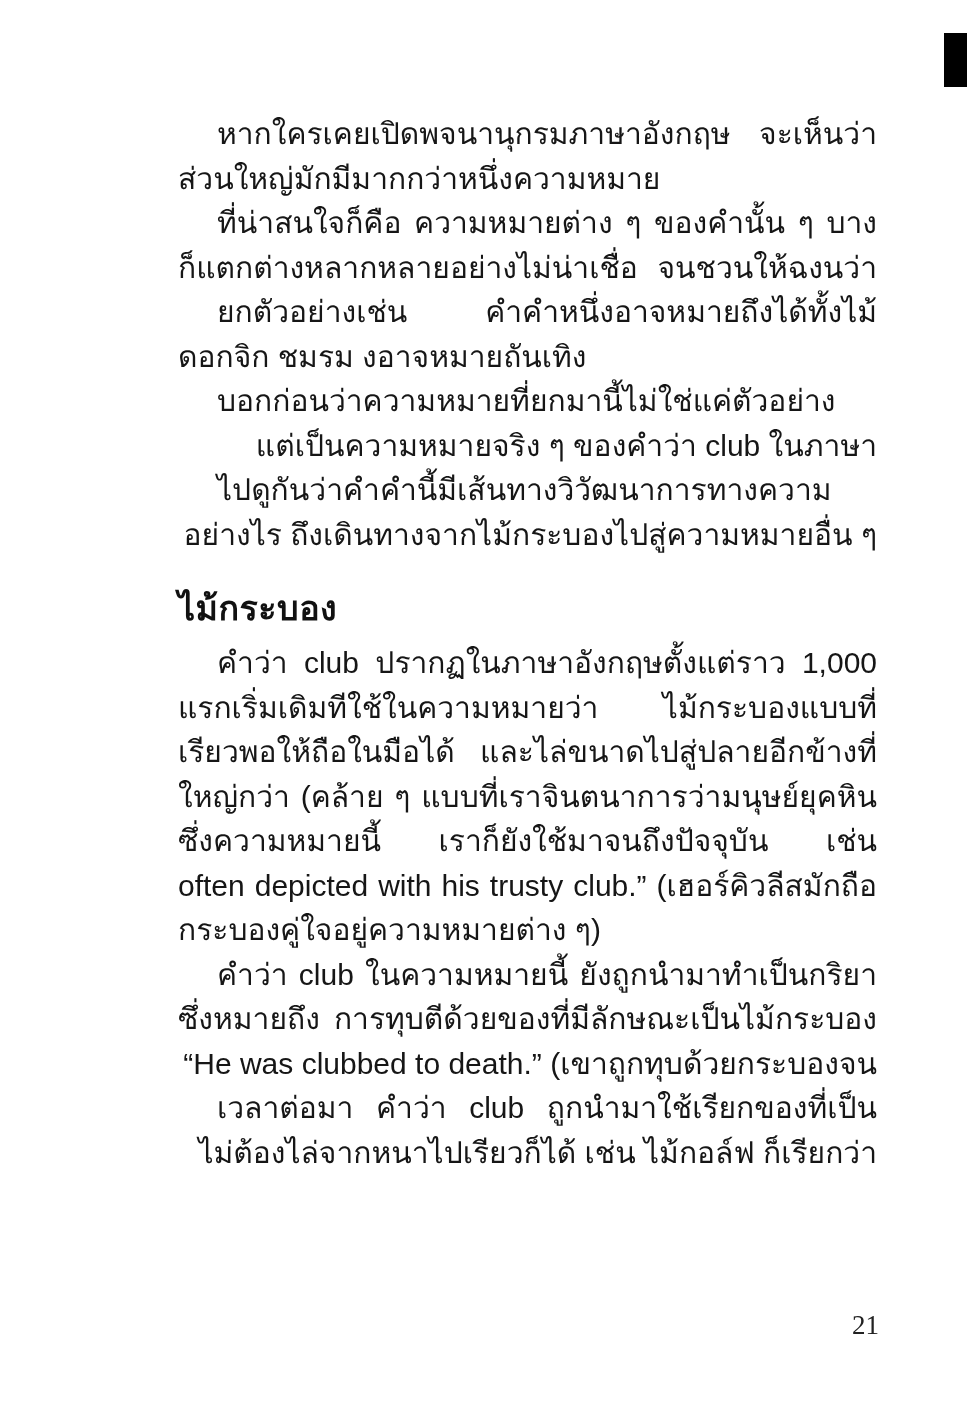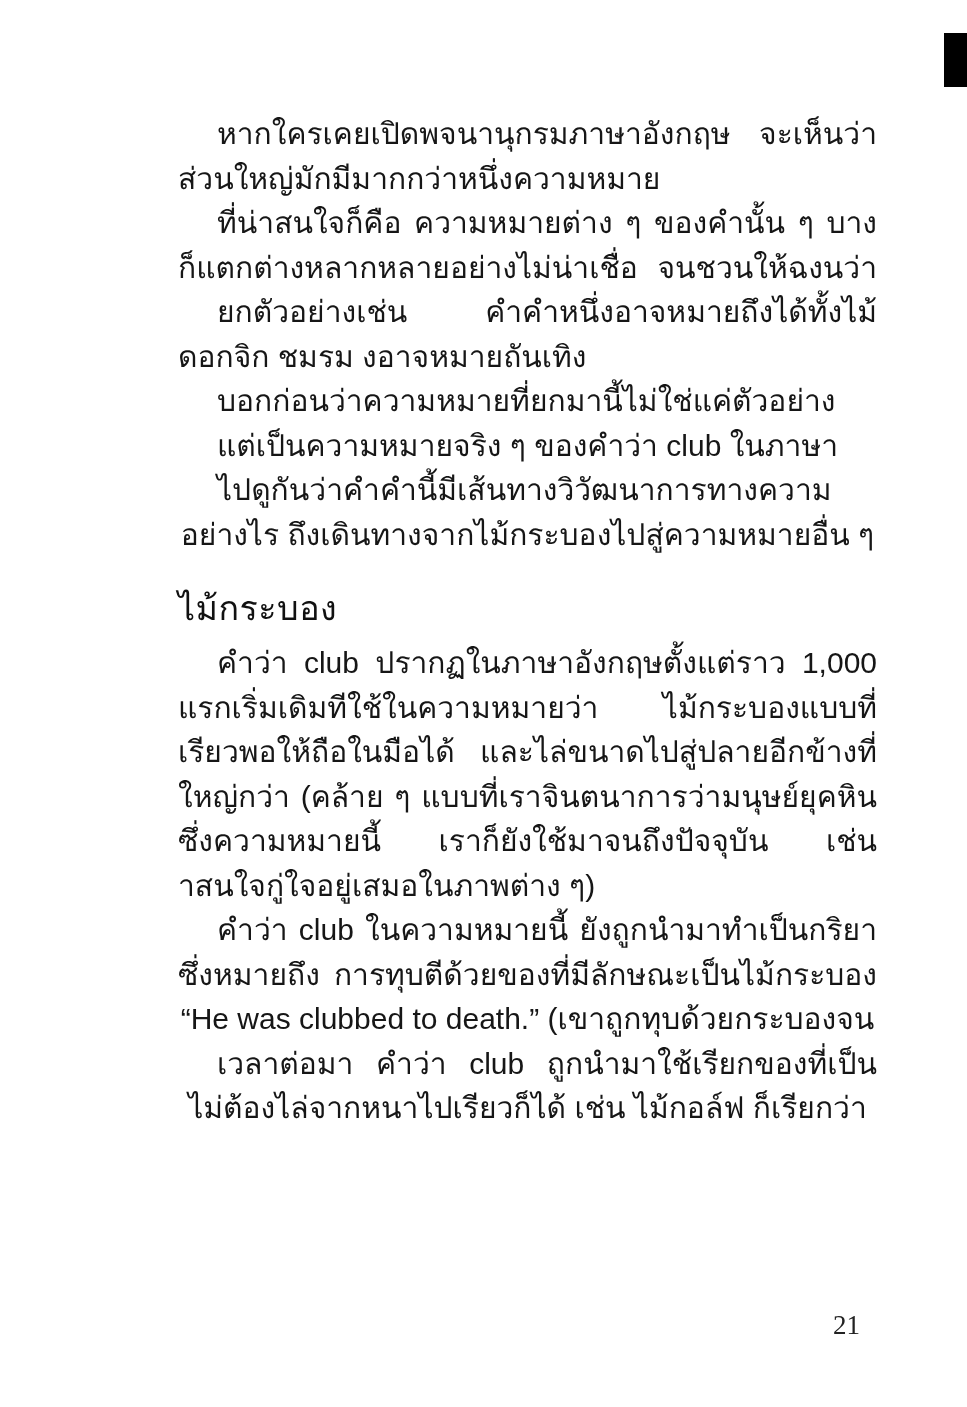--- a/index.html
+++ b/index.html
@@ -31,35 +31,35 @@
   .line {
     height: 44.5px;
     line-height: 44.5px;
     text-align: justify;
     text-align-last: justify;
     overflow: hidden;
     white-space: normal;
   }
   .line.first { padding-left: 39px; }
   .line.end {
-    text-align: center;
+    text-align: right;
     text-align-last: left;
   }
   .section-heading {
     margin: 26px 0 8px 0;
-    font-weight: normal;
+    font-weight: bold;
     font-size: 34px;
     line-height: 50px;
     text-align: left;
     color: #111111;
     letter-spacing: 0.5px;
   }
   .page-number {
     position: absolute;
-    left: 833px; top: 1310px;
+    left: 852px; top: 1310px;
     font-family: "Liberation Serif", "DejaVu Serif", serif;
     font-size: 27px;
     line-height: 30px;
     color: #222222;
   }
 </style>
 </head>
 <body>
 
 <div class="page">
@@ -94,21 +94,22 @@
     </div>
 
     <div class="section-heading">ไม้กระบอง</div>
 
     <div class="para">
       <div class="line first">คำว่า club ปรากฏในภาษาอังกฤษตั้งแต่ราว 1,000 ปีที่แล้ว</div>
       <div class="line">แรกเริ่มเดิมทีใช้ในความหมายว่า ไม้กระบองแบบที่ปลายด้านหนึ่ง</div>
       <div class="line">เรียวพอให้ถือในมือได้ และไล่ขนาดไปสู่ปลายอีกข้างที่มีขนาด</div>
       <div class="line">ใหญ่กว่า (คล้าย ๆ แบบที่เราจินตนาการว่ามนุษย์ยุคหินใช้กัน)</div>
       <div class="line">ซึ่งความหมายนี้ เราก็ยังใช้มาจนถึงปัจจุบัน เช่น “Hercules is</div>
-      <div class="line end">าสนใจกู่ใจอยู่เสมอในภาพต่าง ๆ)</div>
+      <div class="line">often depicted with his trusty club.” (เฮอร์คิวลีสมักถือ</div>
+      <div class="line end">กระบองคู่ใจอยู่ความหมายต่าง ๆ)</div>
     </div>
 
     <div class="para">
       <div class="line first">คำว่า club ในความหมายนี้ ยังถูกนำมาทำเป็นกริยาด้วย</div>
       <div class="line">ซึ่งหมายถึง การทุบตีด้วยของที่มีลักษณะเป็นไม้กระบอง เช่น</div>
       <div class="line end">“He was clubbed to death.” (เขาถูกทุบด้วยกระบองจนตาย)</div>
     </div>
 
     <div class="para">
       <div class="line first">เวลาต่อมา คำว่า club ถูกนำมาใช้เรียกของที่เป็นท่อน แต่</div>

